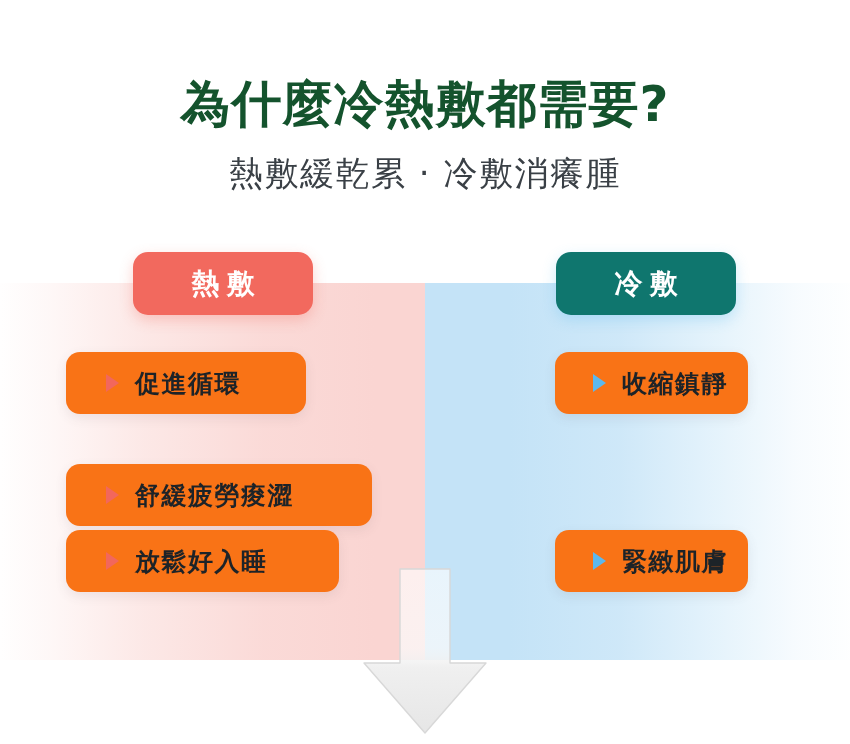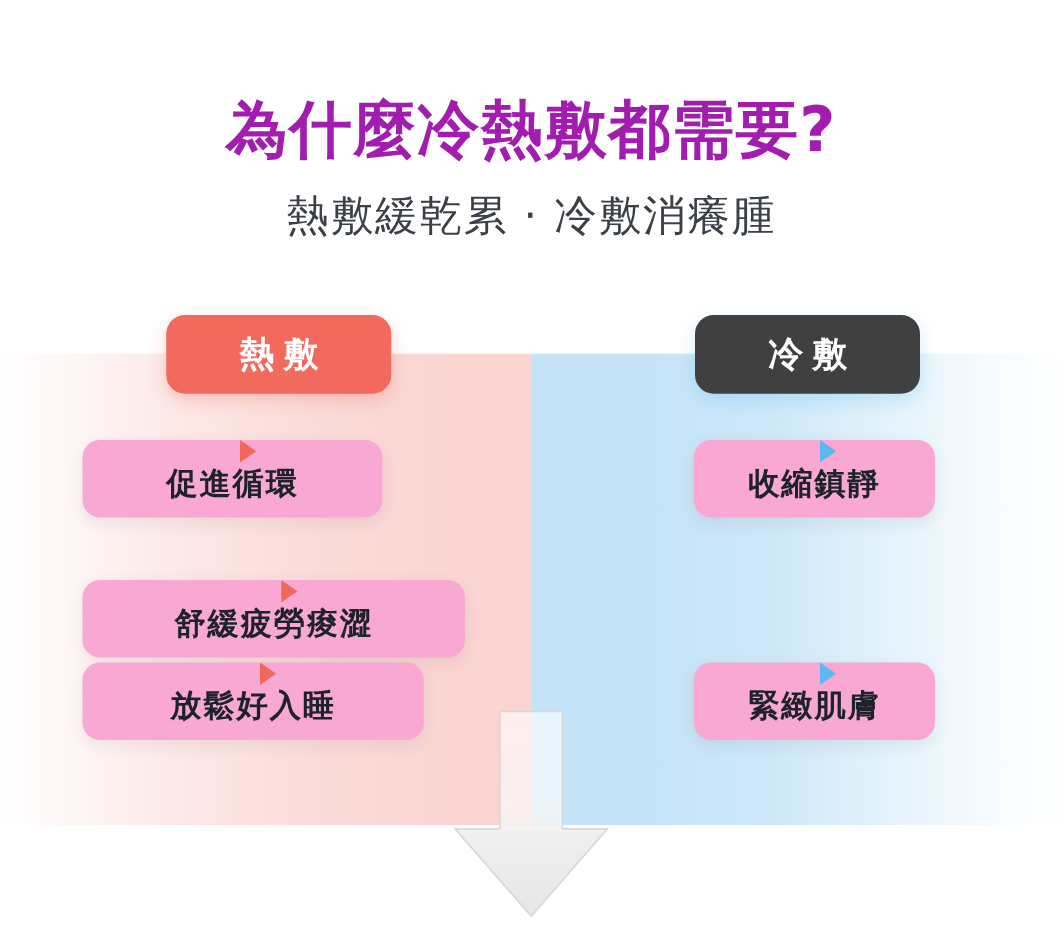--- a/index.html
+++ b/index.html
@@ -32,21 +32,21 @@
     text-align: center;
     z-index: 5;
   }
   .main-title {
     margin: 0;
     padding-top: 76px;
     font-size: 50px;
     line-height: 1.14;
     font-weight: 700;
     letter-spacing: 1px;
-    color: #a21caf;
+    color: #14532d;
     font-family: "DejaVu Sans", "Liberation Sans", sans-serif;
   }
   .sub-title {
     margin: 0;
     padding-top: 20px;
     font-size: 34px;
     line-height: 1.2;
     font-weight: 400;
     letter-spacing: 1.5px;
     color: #3a4046;
@@ -107,35 +107,34 @@
   }
   .badge-hot {
     left: 133px;
     top: 252px;
     background: #f2695e;
     box-shadow: 0 5px 14px rgba(242,105,94,0.30);
   }
   .badge-cold {
     left: 556px;
     top: 252px;
-    background: #404040;
+    background: #0f766e;
     box-shadow: 0 5px 14px rgba(92,188,238,0.30);
   }
 
   
   .card {
     position: absolute;
     z-index: 4;
     display: flex;
     align-items: center;
     height: 62px;
     border-radius: 14px;
-    background: #f9a8d4;
+    background: #f97316;
     box-shadow: 0 4px 12px rgba(90,80,85,0.10);
-    flex-direction: column;
   }
   .card-left  { left: 66px; }
   .card-right { right: 102px; width: 193px; }
 
   .card .tri {
     display: inline-block;
     width: 0;
     height: 0;
     margin-left: 40px;
     margin-right: 16px;

